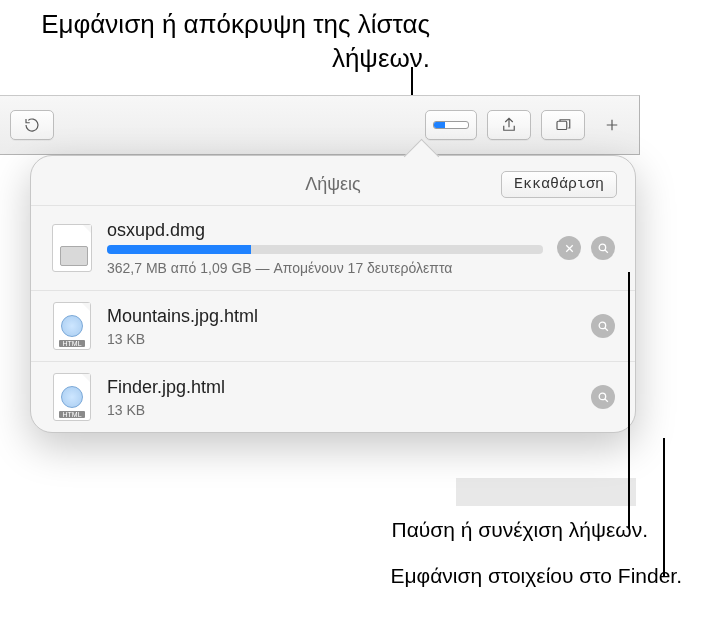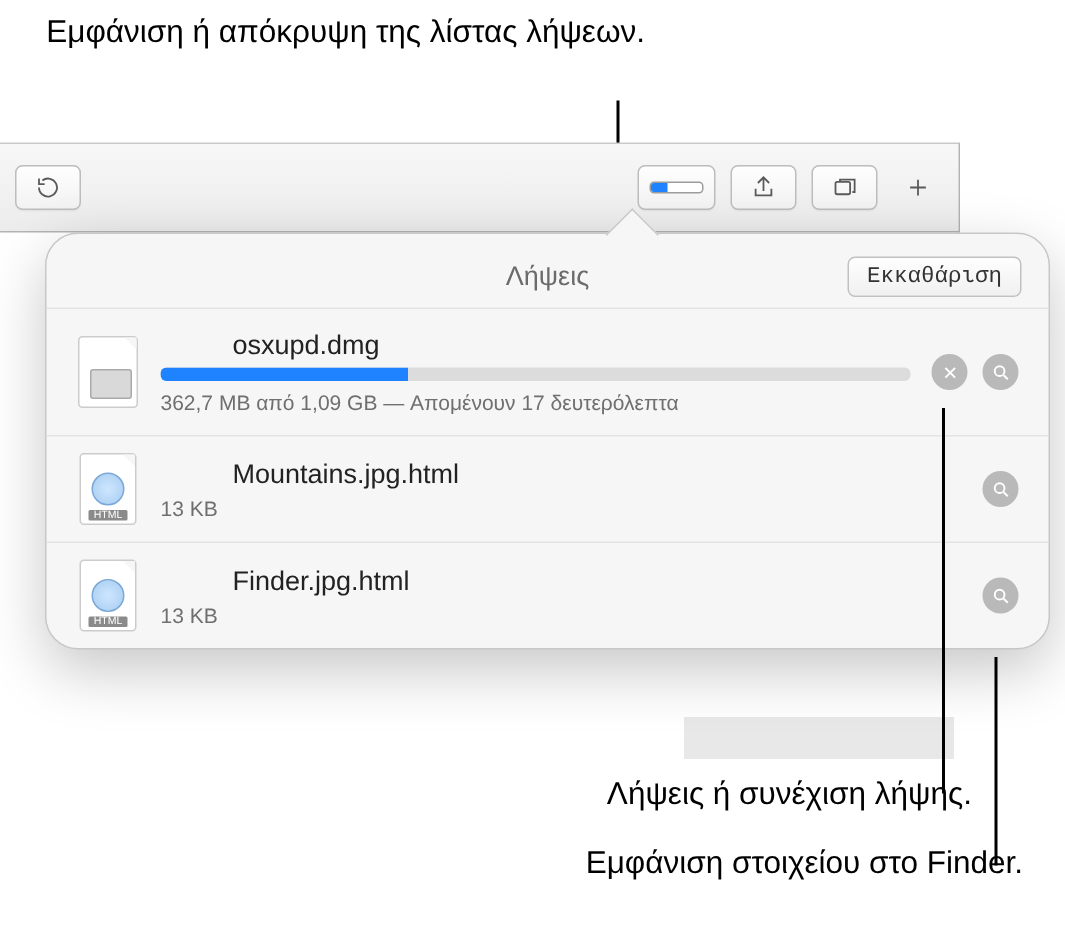--- a/index.html
+++ b/index.html
@@ -10,21 +10,21 @@
       background: #fff;
       position: relative;
       overflow: hidden;
     }
     .callout-top {
       position: absolute;
       top: 8px;
       left: 0;
       width: 430px;
       text-align: right;
-      font-size: 21px;
+      font-size: 26px;
       color: #000;
       line-height: 1.3;
     }
     .arrow-down {
       position: absolute;
       left: 411px;
       top: 67px;
       width: 2px;
       height: 38px;
       background: #000;
@@ -80,21 +80,21 @@
     }
     .dl-progress-mini .fill {
       height: 100%;
       background: #1f82ff;
       width: 33%;
     }
     .popover {
       position: absolute;
       top: 155px;
       left: 30px;
-      width: 670px;
+      width: 606px;
       background: #f6f6f6;
       border: 1px solid #c7c7c7;
       border-radius: 22px;
       box-shadow: 0 14px 40px rgba(0,0,0,0.22);
     }
     .popover::before {
       content: "";
       position: absolute;
       top: -12px;
       left: 378px;
@@ -207,21 +207,20 @@
       border-radius: 1px;
     }
     .file-info {
       flex: 1;
       min-width: 0;
     }
     .file-name {
       font-size: 18px;
       color: #222;
       margin-bottom: 4px;
-      margin-left: 48px;
     }
     .file-sub {
       font-size: 14px;
       color: #6f6f6f;
     }
     .progress-bar {
       height: 9px;
       background: #dcdcdc;
       border-radius: 4px;
       margin: 4px 0 6px;
@@ -397,14 +396,14 @@
           </svg>
       </div>
     </div>
   </div>
 </div>
 
 <div class="shadow-strip"></div>
 
 <div class="callout-line-pause"></div>
 <div class="callout-line-finder"></div>
-<div class="callout-pause">Λήψεις ή συνέχιση λήψης.</div>
+<div class="callout-pause">Παύση ή συνέχιση λήψεων.</div>
 <div class="callout-finder">Εμφάνιση στοιχείου στο Finder.</div>
 
 </body></html>

